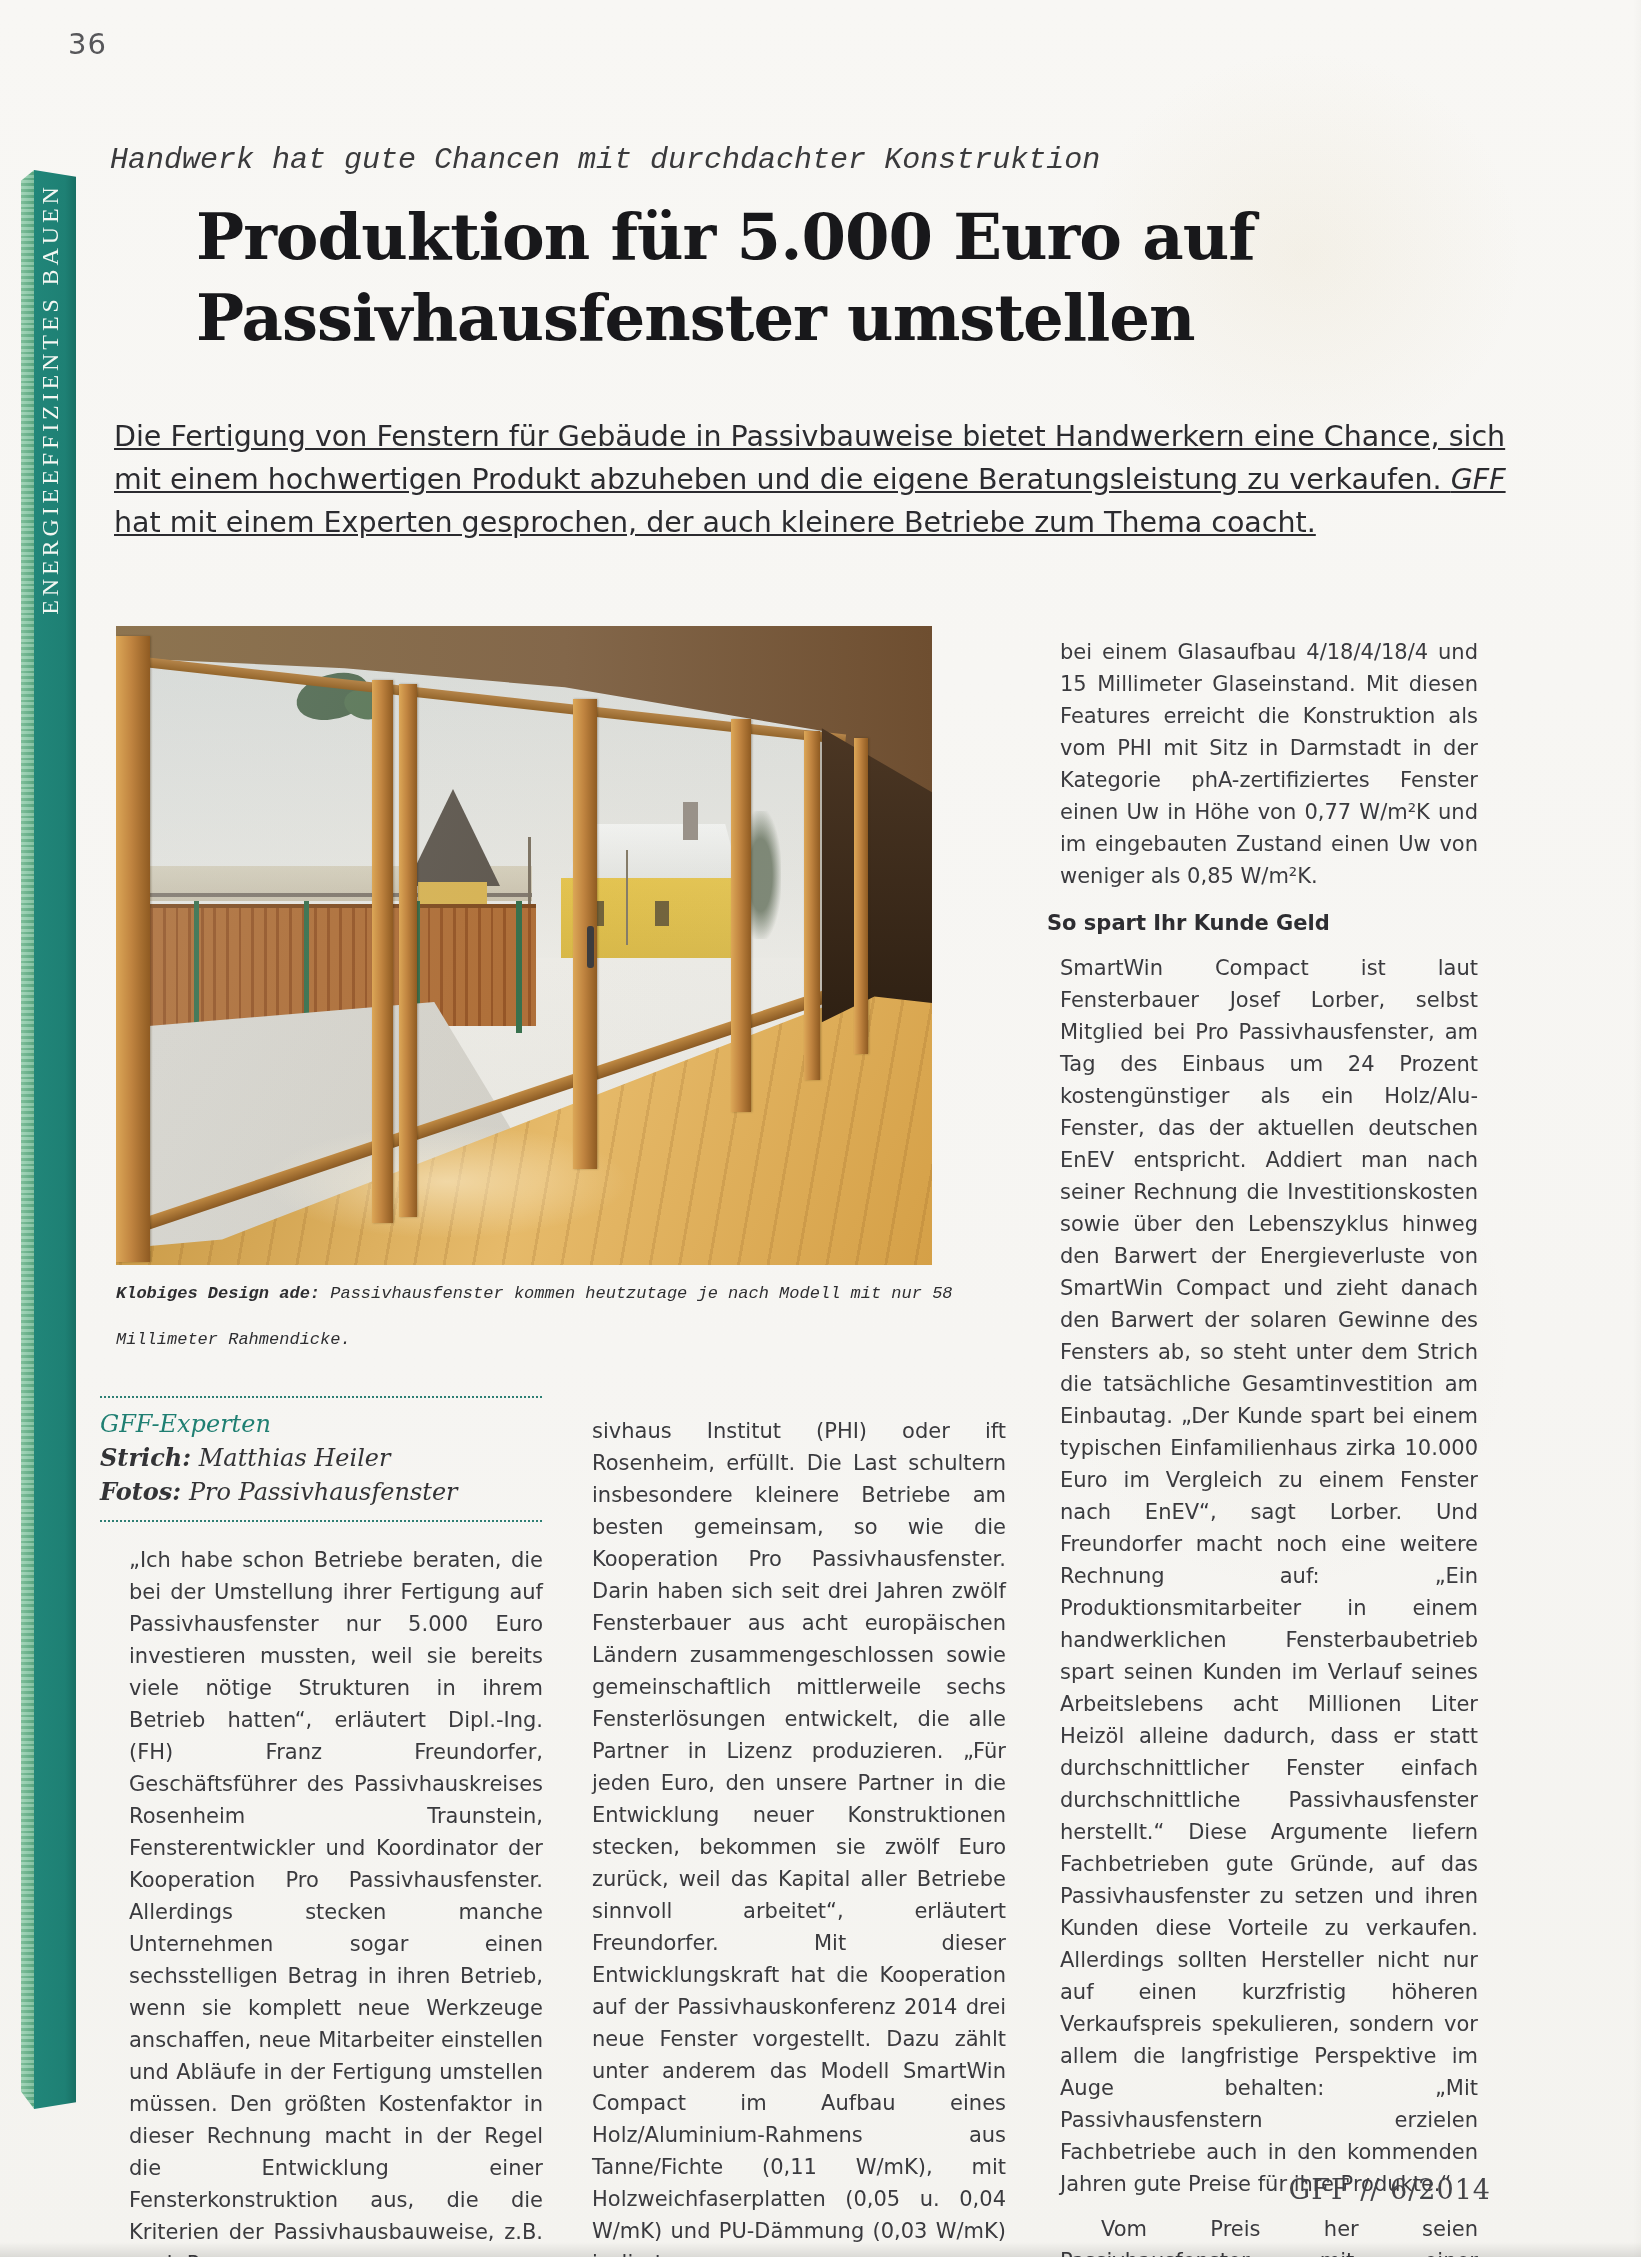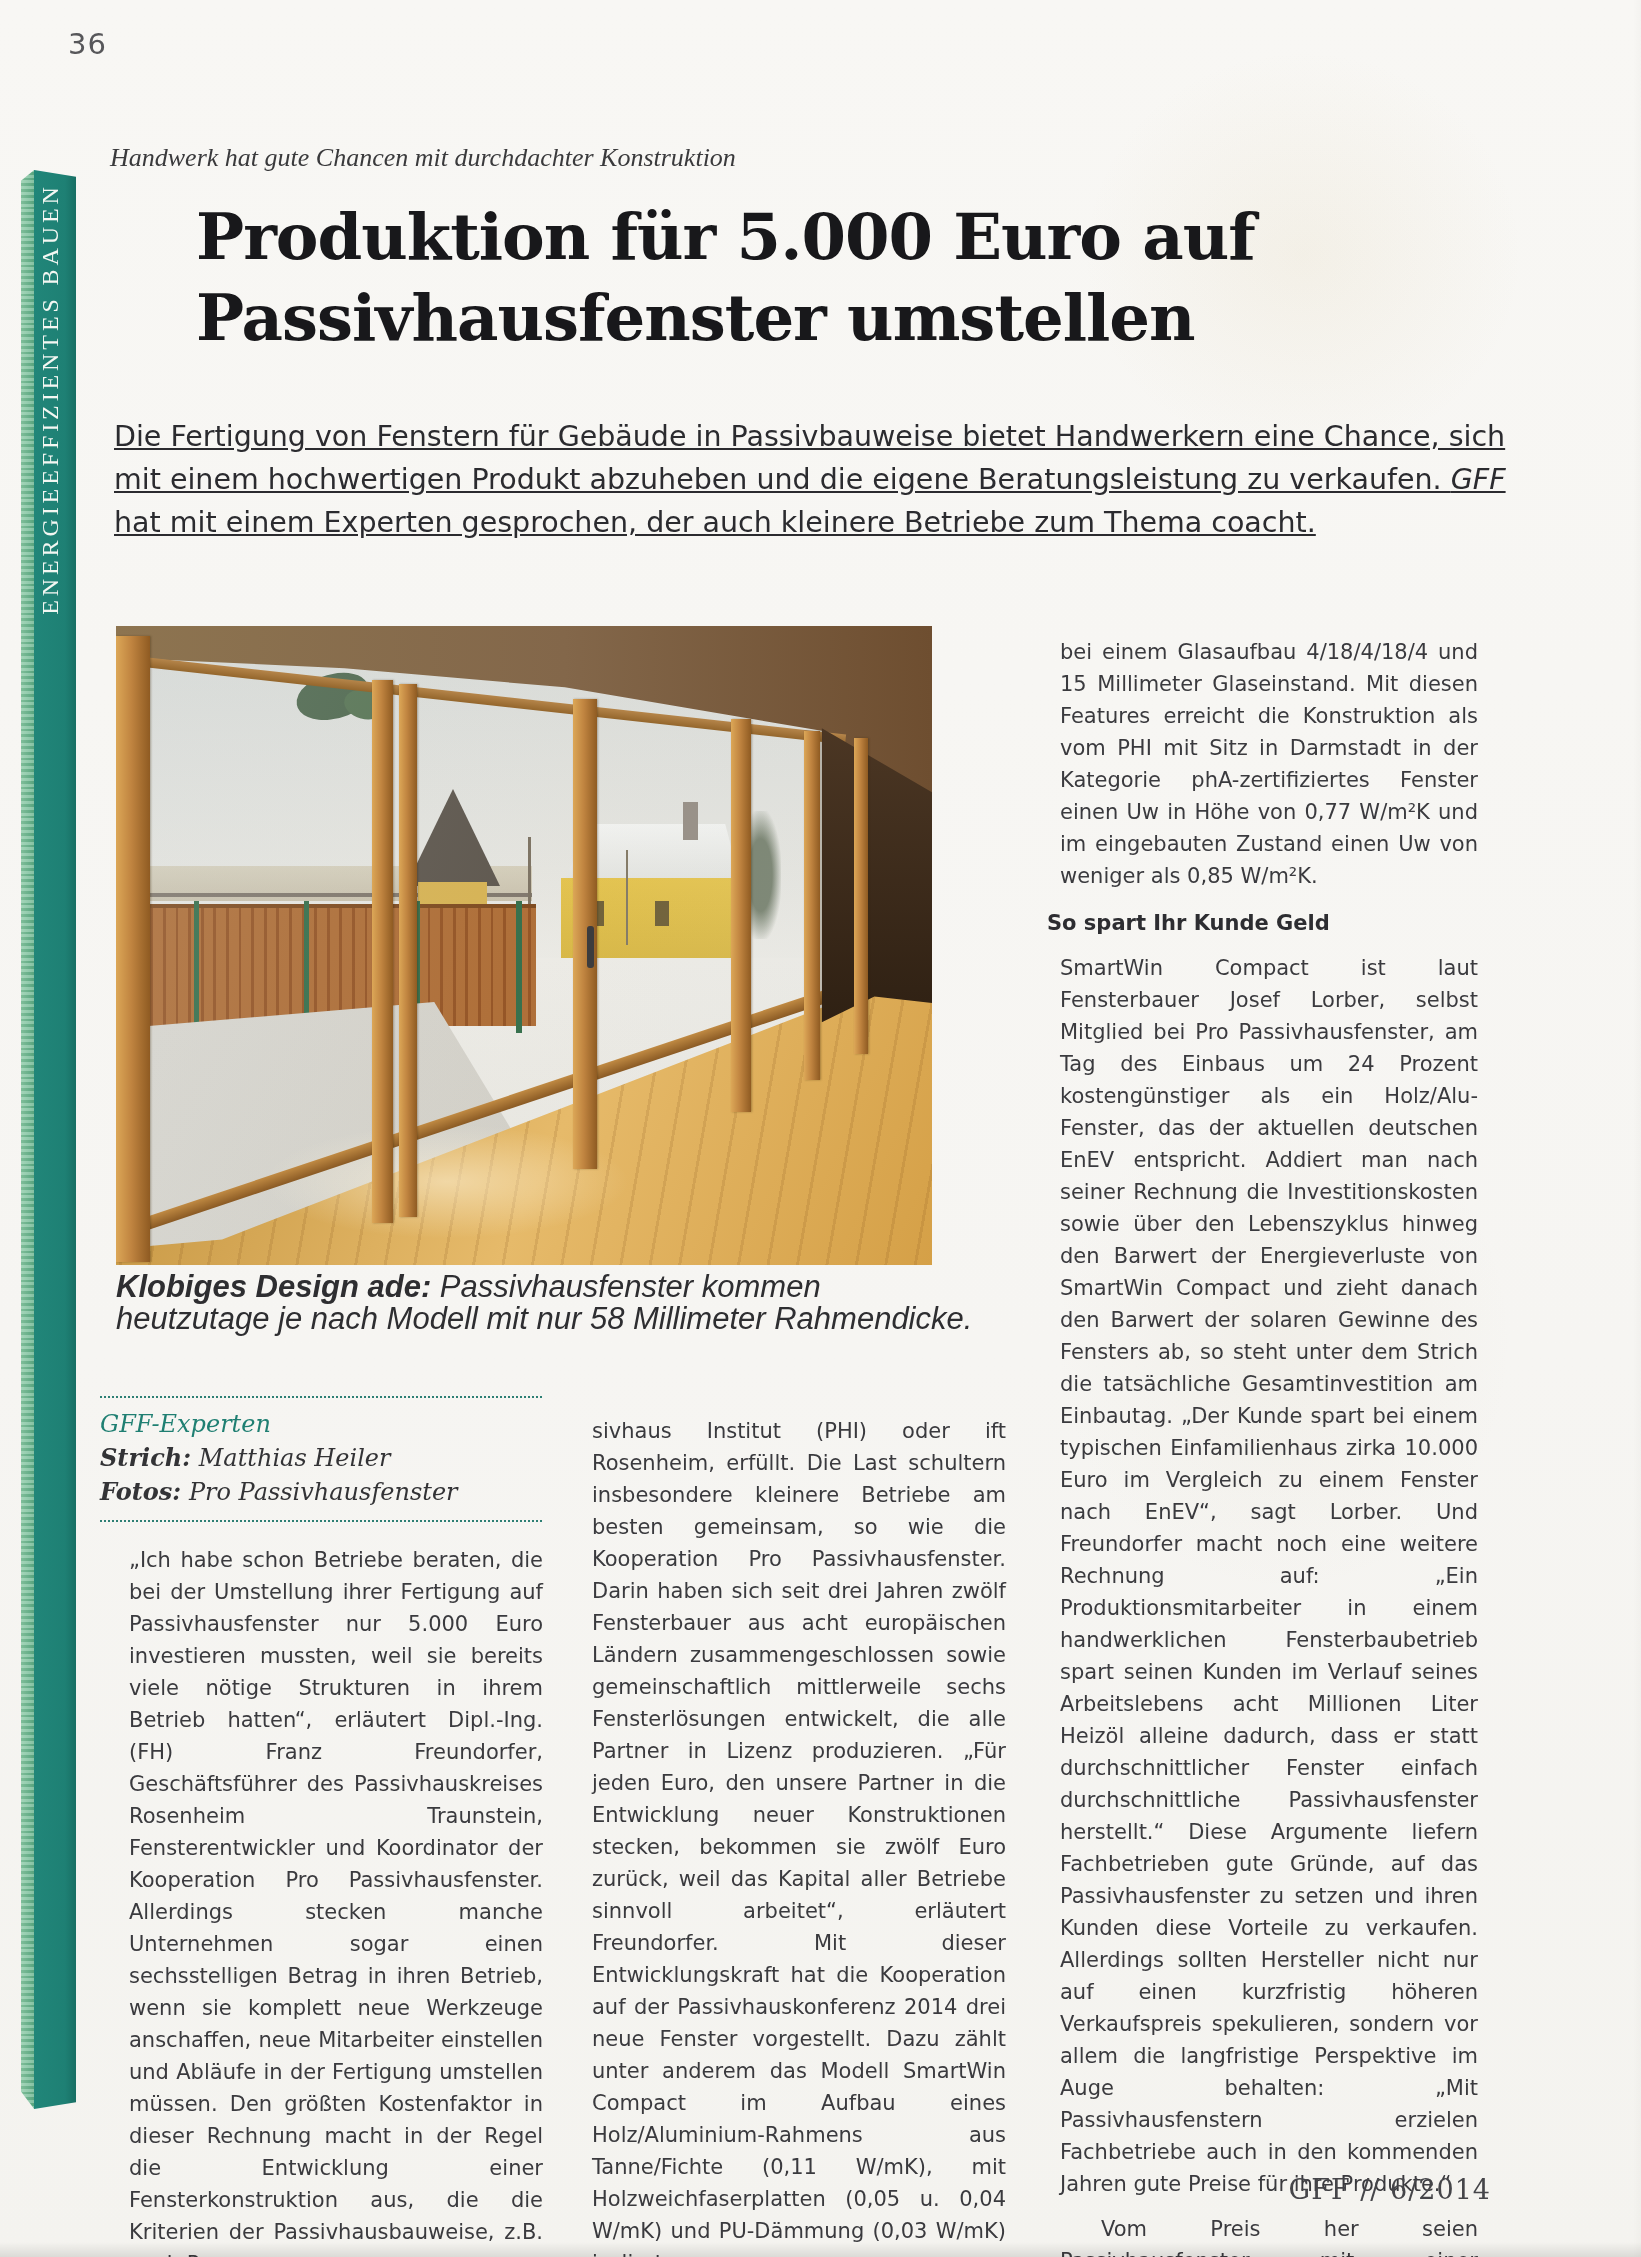--- a/index.html
+++ b/index.html
@@ -26,21 +26,21 @@
     background:linear-gradient(90deg,#86c8a2 0px,#5fae86 12.6px,#218679 12.6px,#1e8074 80%,#186f64 100%);
     clip-path:polygon(24% 0%,100% 0.35%,100% 99.65%,24% 100%,0% 99.1%,0% 0.55%);}
   .section-bar-stripe{position:absolute;left:0;top:0;width:12.6px;height:100%;
     background:repeating-linear-gradient(0deg,rgba(255,255,255,0.25) 0 2.9px,rgba(0,0,0,0.05) 2.9px 5.8px);}
   .section-bar-label{position:absolute;left:29px;top:626px;width:454px;height:42px;
     transform:rotate(-90deg);transform-origin:0 0;
     font-family:"Liberation Serif","DejaVu Serif",serif;font-size:24px;letter-spacing:3.9px;
     color:#f3f7f2;line-height:42px;text-align:center;white-space:nowrap;}
 
   .kicker{position:absolute;left:110px;top:143px;width:1255px;
-    font-family:Liberation Serif, serif;font-style:italic;font-size:26px;color:#3a3a3c;}
+    font-family:Liberation Mono, monospace;font-style:italic;font-size:30px;color:#3a3a3c;}
   .headline{position:absolute;left:196px;top:196px;width:1303px;
     font-family:"DejaVu Serif",serif;font-weight:bold;font-size:64px;line-height:81px;
     color:#18181b;letter-spacing:-1px;}
   .lead{position:absolute;left:114px;top:415px;width:1398px;
     font-size:28.5px;line-height:43px;color:#2b2b2f;text-decoration:underline;}
   .lead .mag{font-style:italic;}
 
   
   .photo{position:absolute;left:116px;top:626px;width:816px;height:639px;overflow:hidden;
     background:linear-gradient(180deg,#d9dbd7 0%,#e7e6e0 38%,#efede7 55%,#efede7 100%);
@@ -94,21 +94,21 @@
   .p-post0{left:0;top:1.5%;width:4.2%;height:98%;}
   .p-post1{left:31.4%;top:8.5%;width:2.6%;height:85%;}
   .p-post1b{left:34.7%;top:9%;width:2.2%;height:83.5%;}
   .p-post2{left:56%;top:11.5%;width:3%;height:73.5%;}
   .p-post3{left:75.4%;top:14.5%;width:2.4%;height:61.5%;}
   .p-post4{left:84.3%;top:16.5%;width:2%;height:54.5%;}
   .p-post5{left:90.4%;top:17.5%;width:1.8%;height:49.5%;}
   .p-handle{left:57.7%;top:47%;width:0.9%;height:6.5%;background:#3c3c3e;border-radius:2.9px;}
 
   .caption{position:absolute;left:116px;top:1271px;width:861px;
-    font-family:Liberation Sans, sans-serif;font-style:italic;font-size:31px;line-height:32px;color:#2e2e31;}
+    font-family:Liberation Mono, monospace;font-style:italic;font-size:17px;line-height:46px;color:#2e2e31;}
   .caption .lead-in{font-weight:bold;}
 
   .infobox{position:absolute;left:100px;top:1396px;width:442px;
     border-top:2.9px dotted #2d7f74;border-bottom:2.9px dotted #2d7f74;
     padding:8.7px 0 11.6px 0;font-family:"DejaVu Serif",serif;font-style:italic;font-size:24px;line-height:34px;color:#333336;}
   .infobox .title{color:#1f7f72;}
   .infobox .lbl{font-weight:bold;}
   .infobox .val{margin-left:7.7px;}
 
   .col{position:absolute;font-size:21px;line-height:32px;text-align:justify;color:#3a3a3e;}

